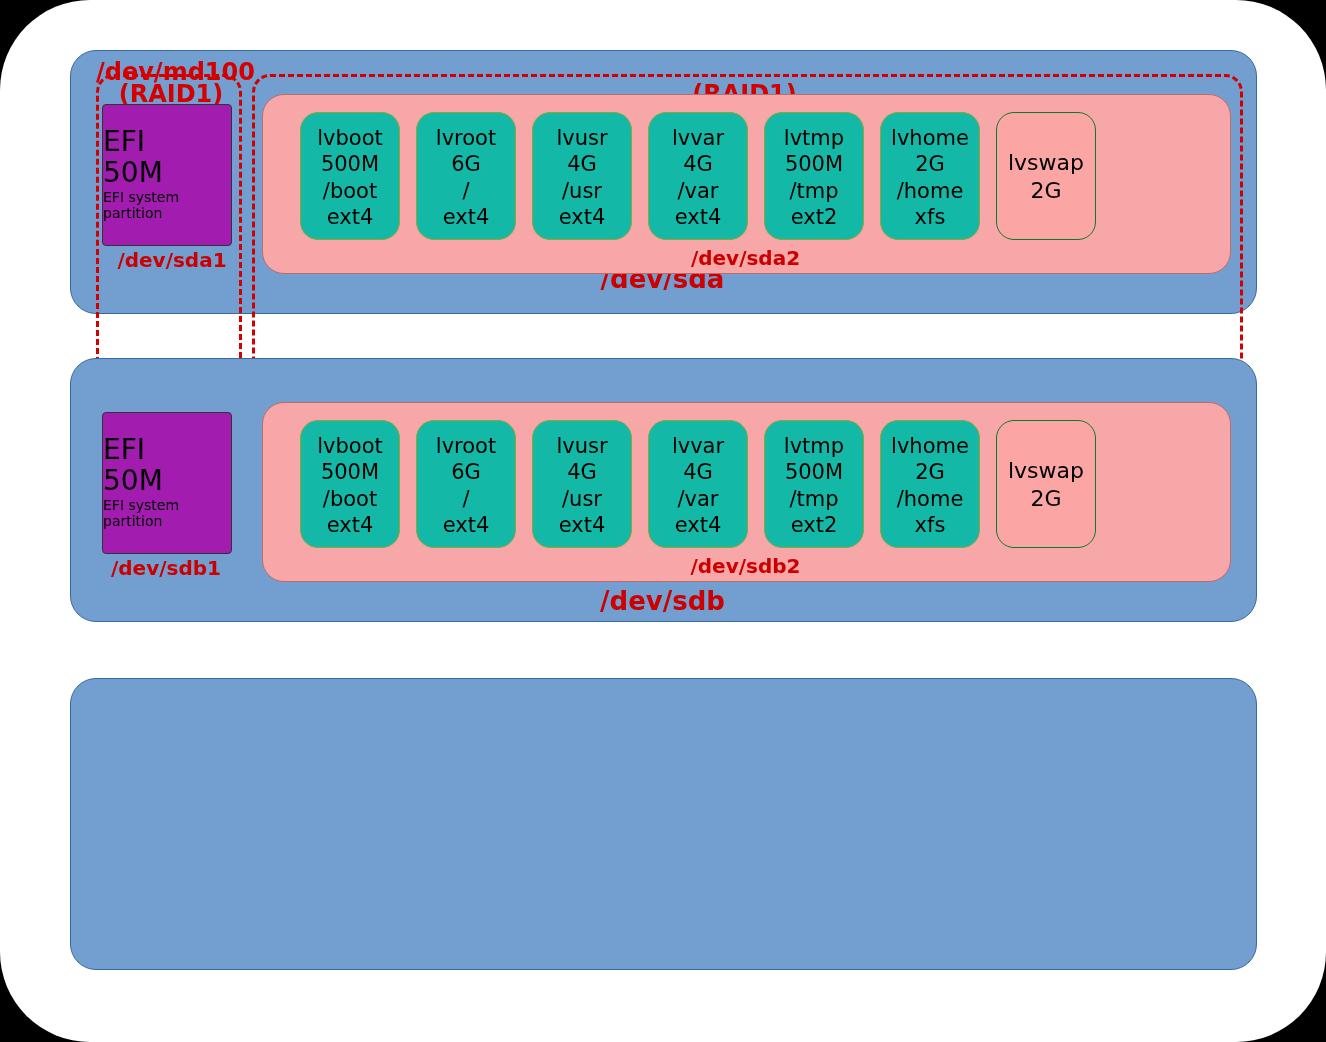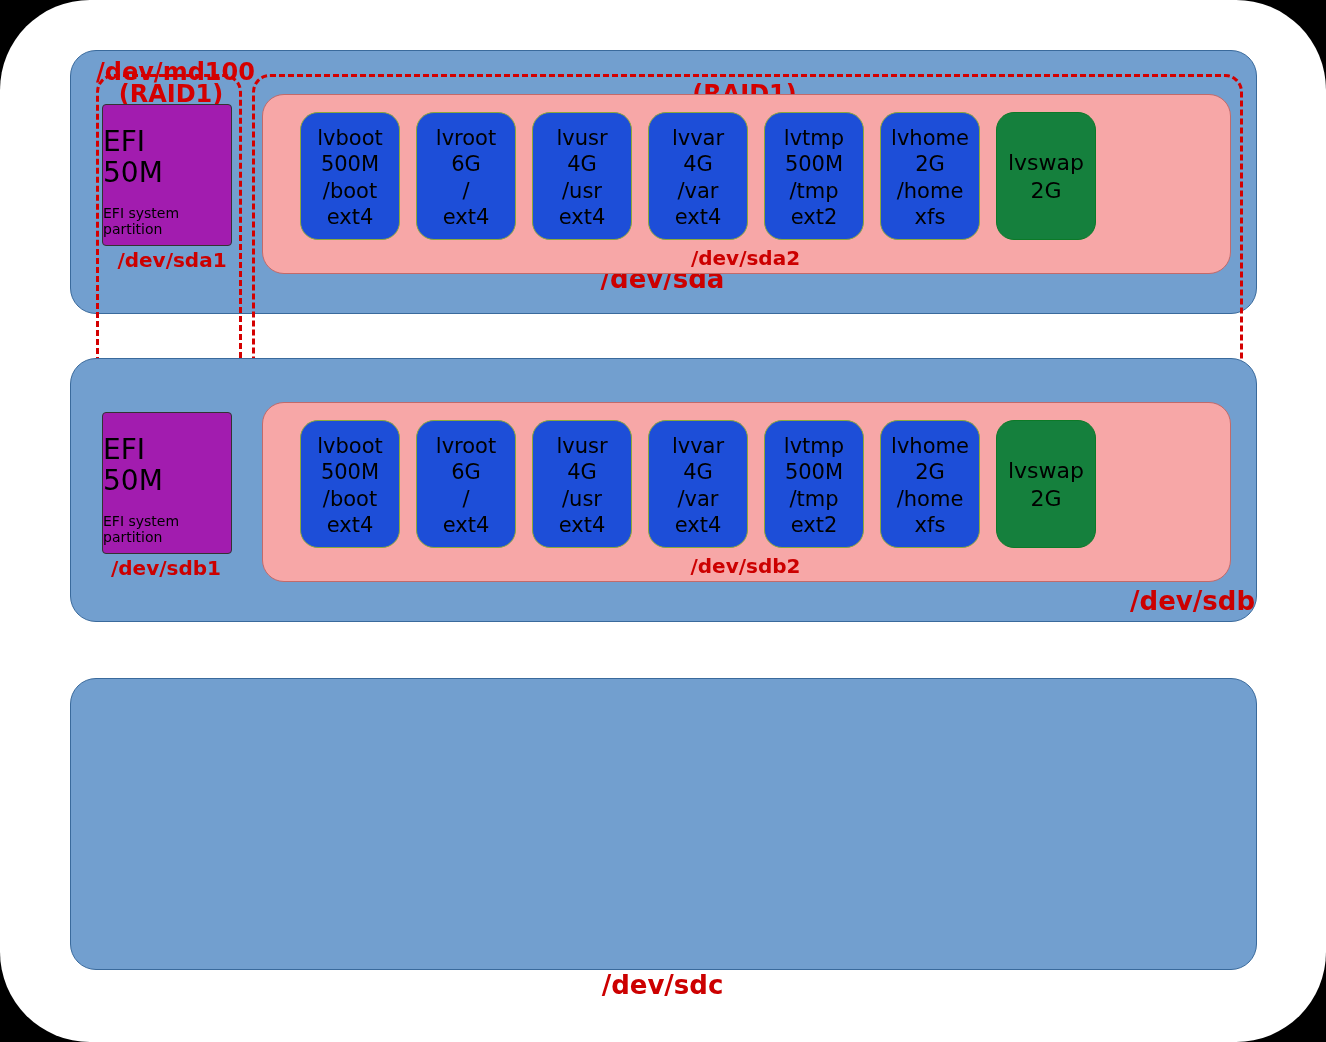--- a/index.html
+++ b/index.html
@@ -35,21 +35,21 @@
   .efi {
     position: absolute;
     background: #a21caf;
     border: 1.5px solid #333;
     border-radius: 4px;
     color: #000;
     text-align: left;
   }
   .efi .t1 { font-size: 28px; line-height: 1.1; padding-top: 22px;}
   .efi .t2 { font-size: 28px; line-height: 1.1;}
-  .efi .t3 { font-size: 14px; line-height: 1.15; margin-top: 16px;}
+  .efi .t3 { font-size: 14px; line-height: 1.15; margin-top: 0;}
   .efi-label {
     position: absolute;
     width: 100%;
     text-align: center;
     color: #c00;
     font-size: 20px;
     font-weight: bold;
   }
   .pv {
     position: absolute;
@@ -61,31 +61,31 @@
     position: absolute;
     width: 100%;
     text-align: center;
     color: #c00;
     font-size: 20px;
     font-weight: bold;
     bottom: 4px;
   }
   .lv {
     position: absolute;
-    background: #1d4ed8;
+    background: #14b8a6;
     border: 1.5px solid #8aa83a;
     border-radius: 18px;
     text-align: center;
     font-size: 21px;
     color: #000;
     line-height: 1.25;
     padding-top: 12px;
     box-sizing: border-box;
   }
-  .lv.swap { background: #15803d; border-color: #0c7a28; }
+  .lv.swap { background: #fca5a5; border-color: #0c7a28; }
   .lv.swap .swaptxt { padding-top: 24px; font-size: 22px;}
   .raid-box {
     position: absolute;
     border: 3px dashed #d40000;
     border-radius: 18px;
     pointer-events: none;
   }
   .raid-label {
     position: absolute;
     color: #d40000;
@@ -159,21 +159,21 @@
       </div>
       <div class="lv swap" style="left: 996px; top: 112px; width: 100px; height: 128px;">
         <div class="swaptxt">
           <div>lvswap</div>
           <div>2G</div>
         </div>
       </div>
     </div>
 
   <div class="disk" style="left:70px; top:358px; width:1185px; height:262px;"></div>
-  <div class="disk-label" style="left:70px; top:586px; width:1185px;text-align:right;">/dev/sdb</div>
+  <div class="disk-label" style="left:70px; top:586px; width:1185px;">/dev/sdb</div>
 
   <div class="efi" style="left:102px; top:412px; width:128px; height:140px;">
     <div class="t1">EFI</div>
     <div class="t2">50M</div>
     <div class="t3" style="white-space:pre-line;">EFI system
 partition</div>
   </div>
   <div class="efi-label" style="left:96px; top:556px; width:140px;">/dev/sdb1</div>
 
   <div class="pv" style="left:262px; top:402px; width:967px; height:178px;"></div>
@@ -218,15 +218,14 @@
       </div>
       <div class="lv swap" style="left: 996px; top: 420px; width: 100px; height: 128px;">
         <div class="swaptxt">
           <div>lvswap</div>
           <div>2G</div>
         </div>
       </div>
     </div>
 
   <div class="disk" style="left:70px; top:678px; width:1185px; height:290px;"></div>
-  <div class="disk-label" style="left:70px; top:970px; width:1185px;">/dev/sdc</div>
 
 </div>
 
 </body></html>

